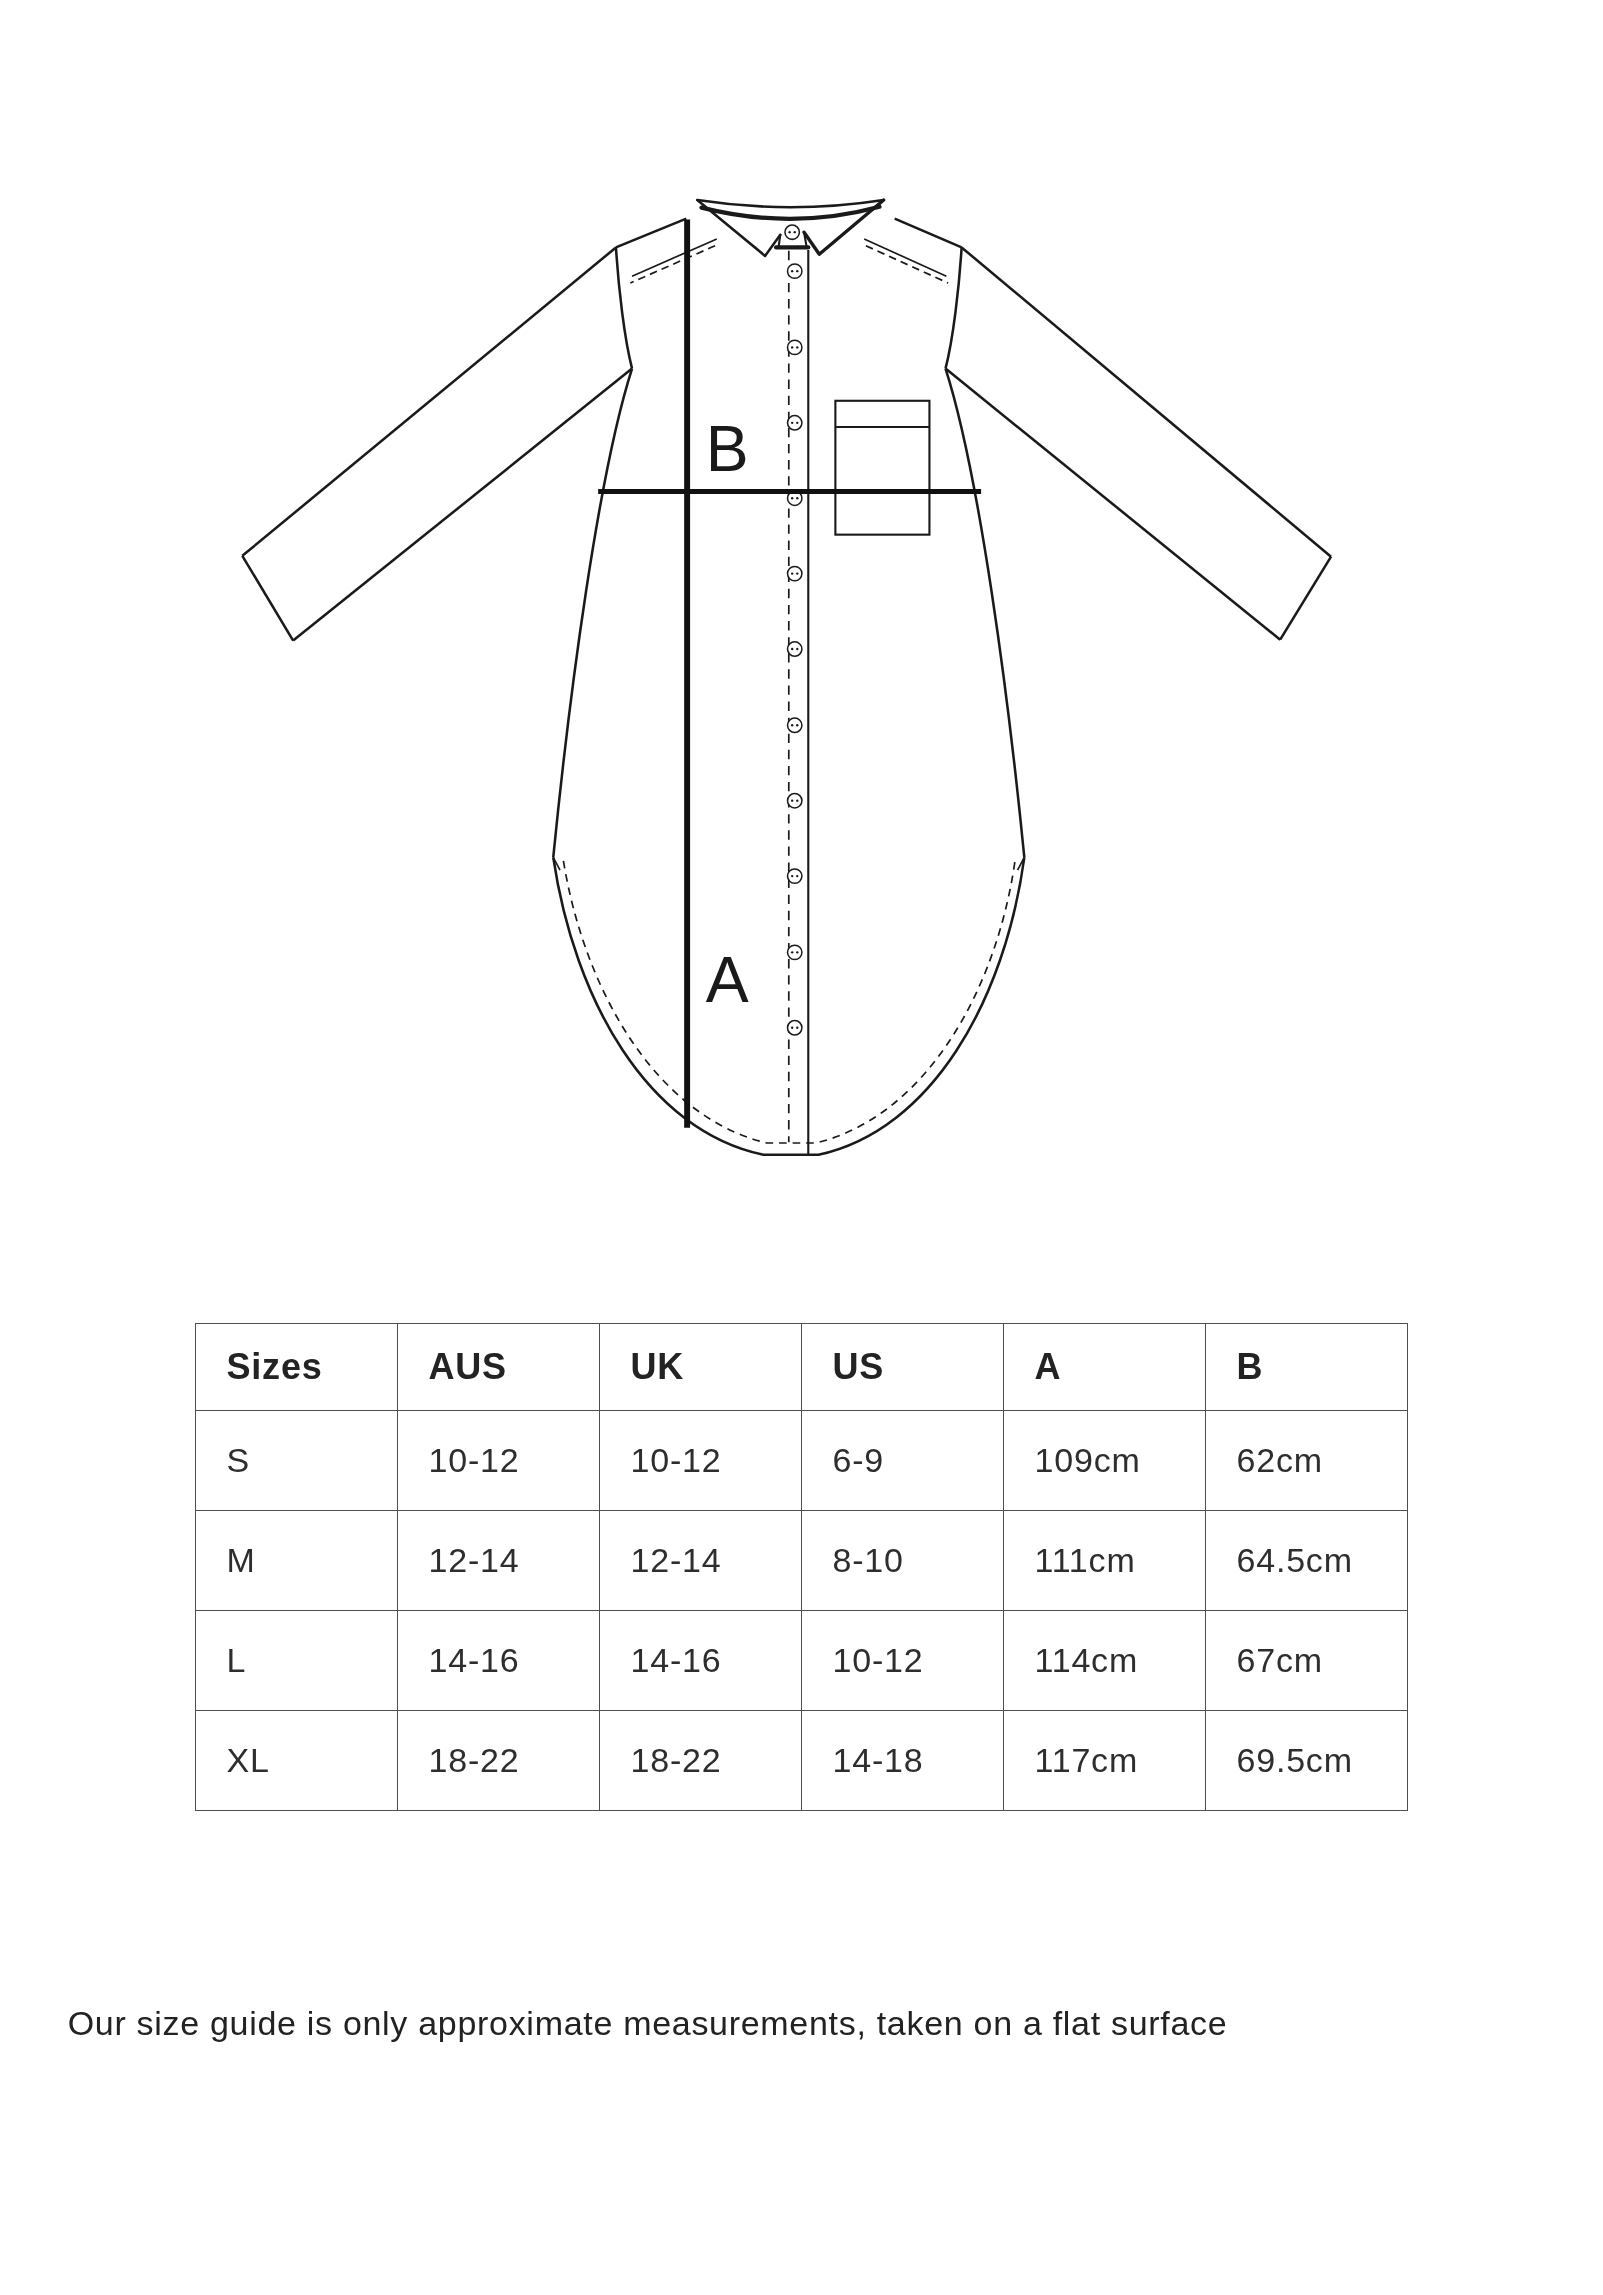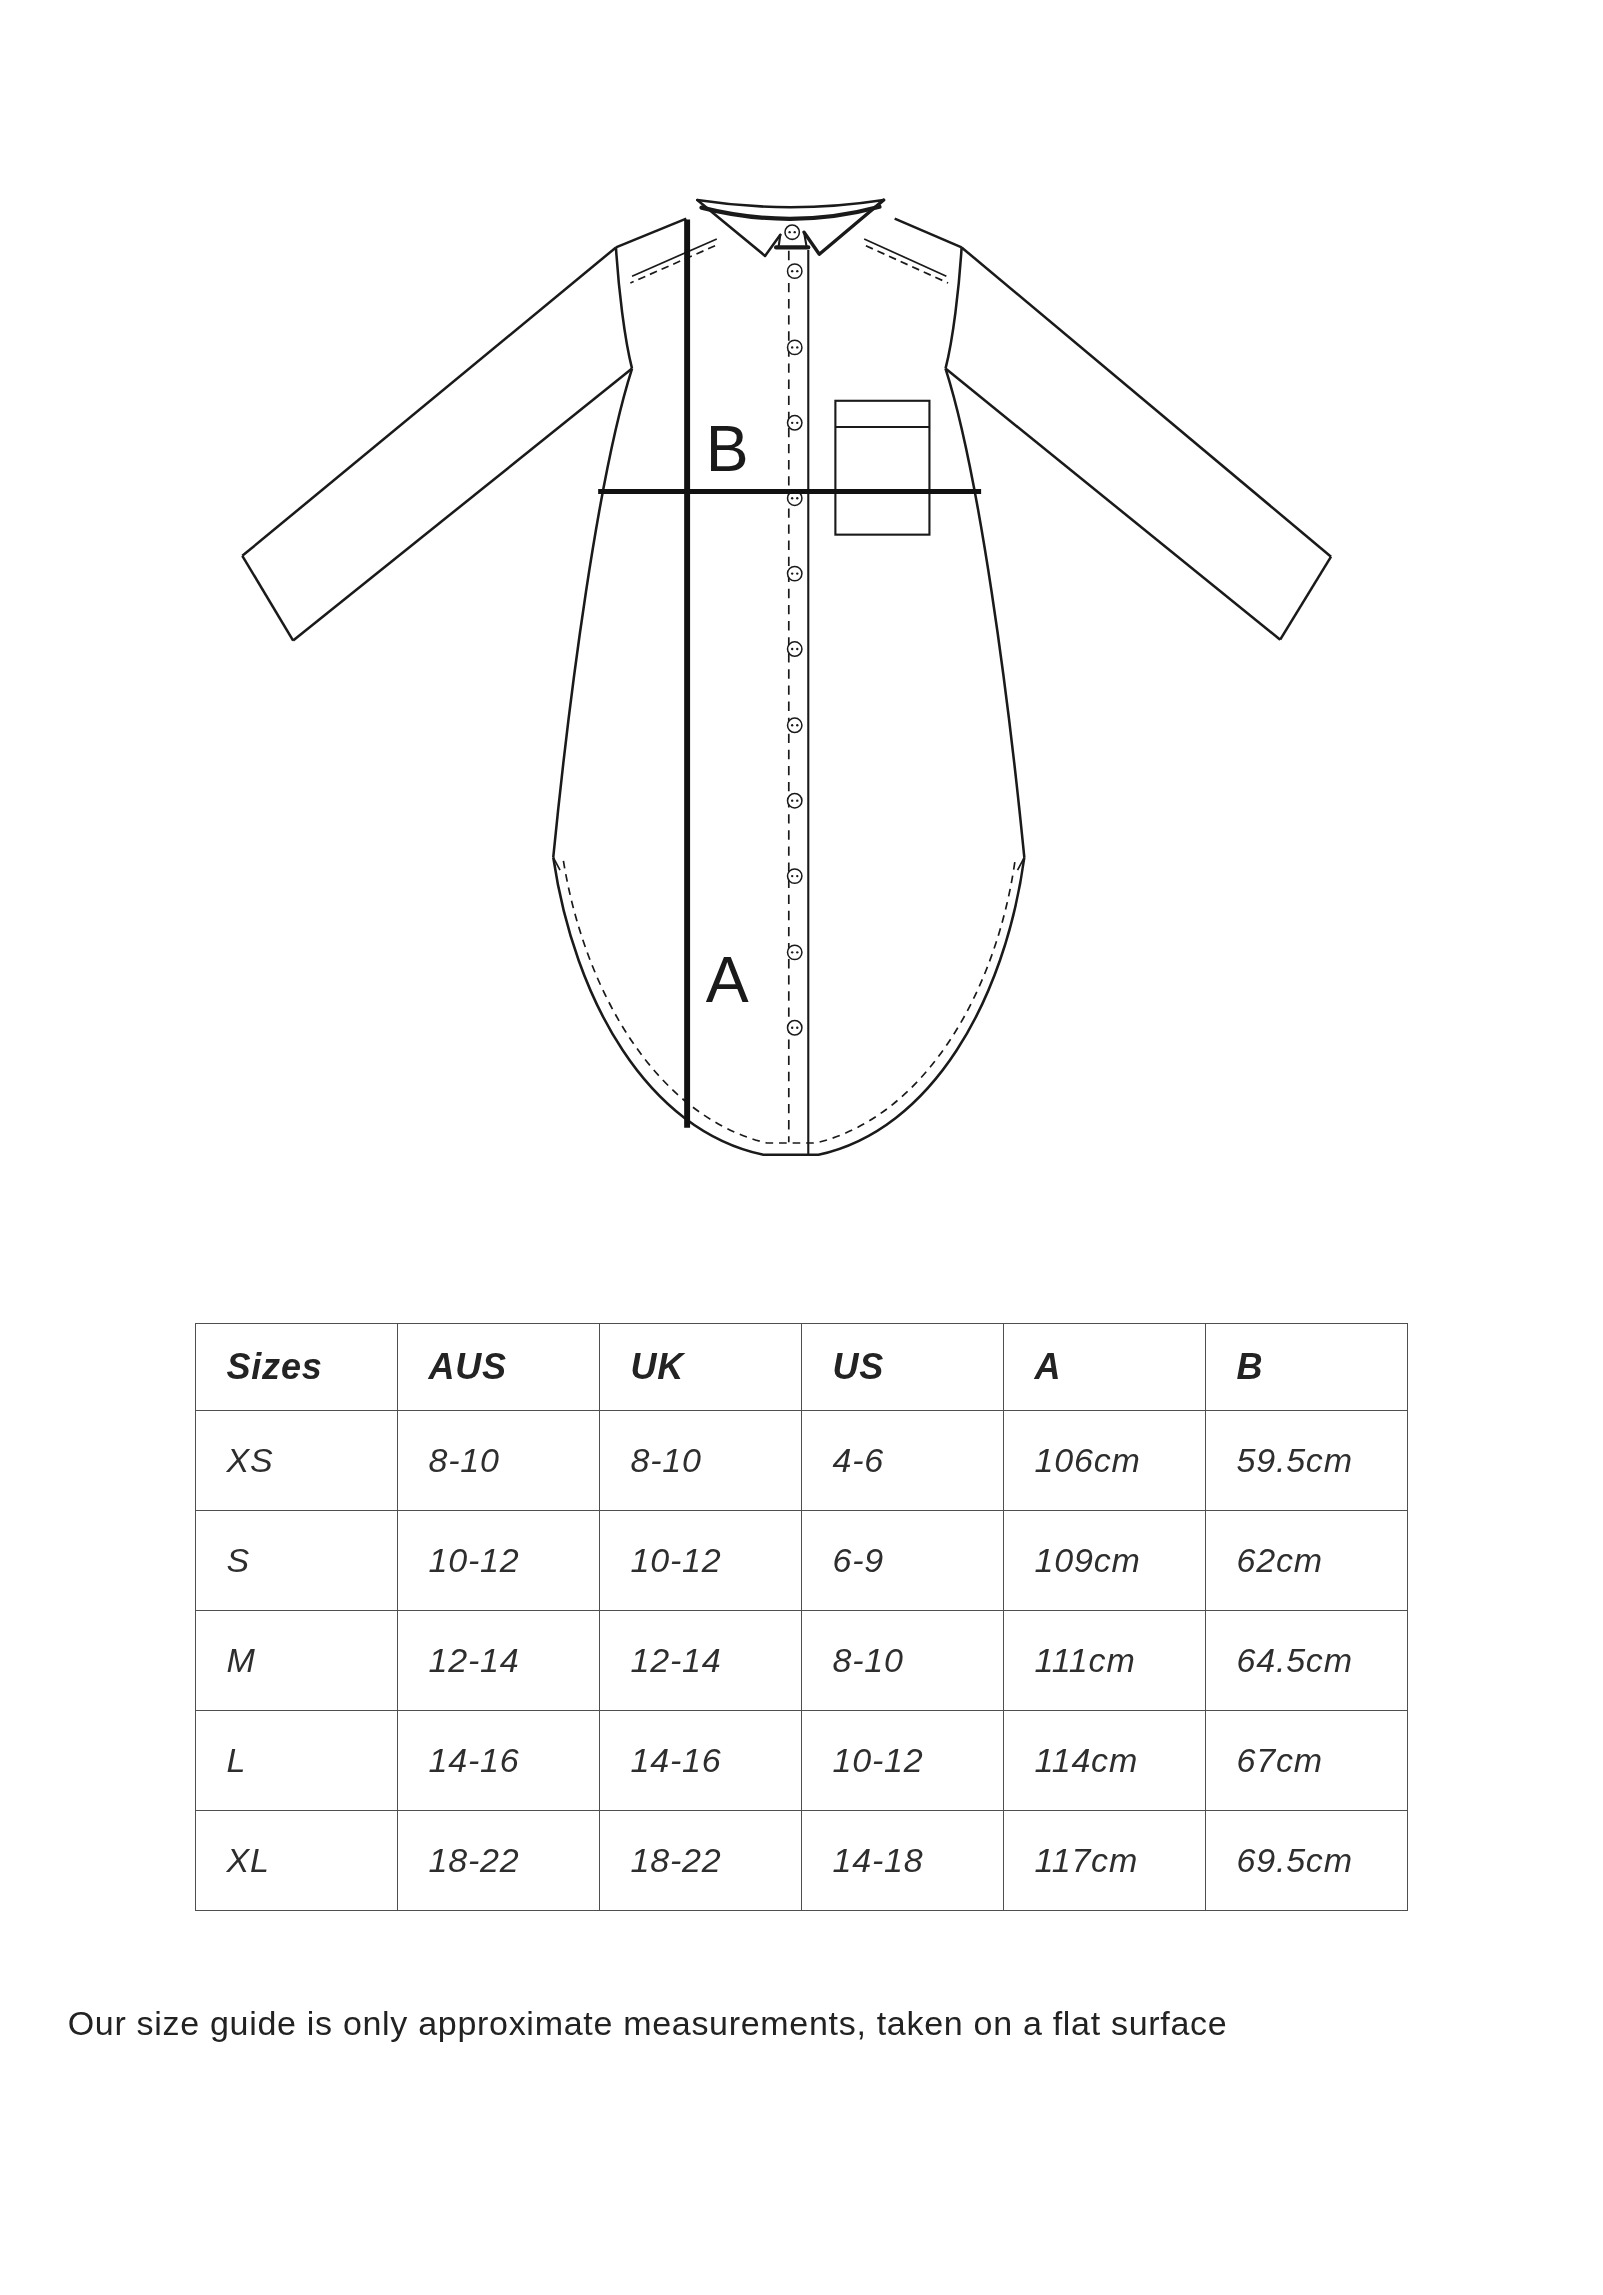--- a/index.html
+++ b/index.html
@@ -21,21 +21,20 @@
     fill: #1a1a1a;
   }
 
   
   .size-table {
     position: absolute;
     left: 195px; top: 1323px;
     width: 1213px;
     border-collapse: collapse;
     table-layout: fixed;
-    font-style: italic;
   }
   .size-table td, .size-table th {
     border: 1.7px solid #4f4f4f;
     text-align: left;
     vertical-align: middle;
     padding: 0 0 0 30.5px;
     letter-spacing: 0.8px;
     white-space: nowrap;
     overflow: hidden;
   }
@@ -157,28 +156,20 @@
         <th>Sizes</th>
         <th>AUS</th>
         <th>UK</th>
         <th>US</th>
         <th>A</th>
         <th>B</th>
       </tr>
     </thead>
     <tbody>
       <tr>
-        <td>XS</td>
-        <td>8-10</td>
-        <td>8-10</td>
-        <td>4-6</td>
-        <td>106cm</td>
-        <td>59.5cm</td>
-      </tr>
-      <tr>
         <td>S</td>
         <td>10-12</td>
         <td>10-12</td>
         <td>6-9</td>
         <td>109cm</td>
         <td>62cm</td>
       </tr>
       <tr>
         <td>M</td>
         <td>12-14</td>

